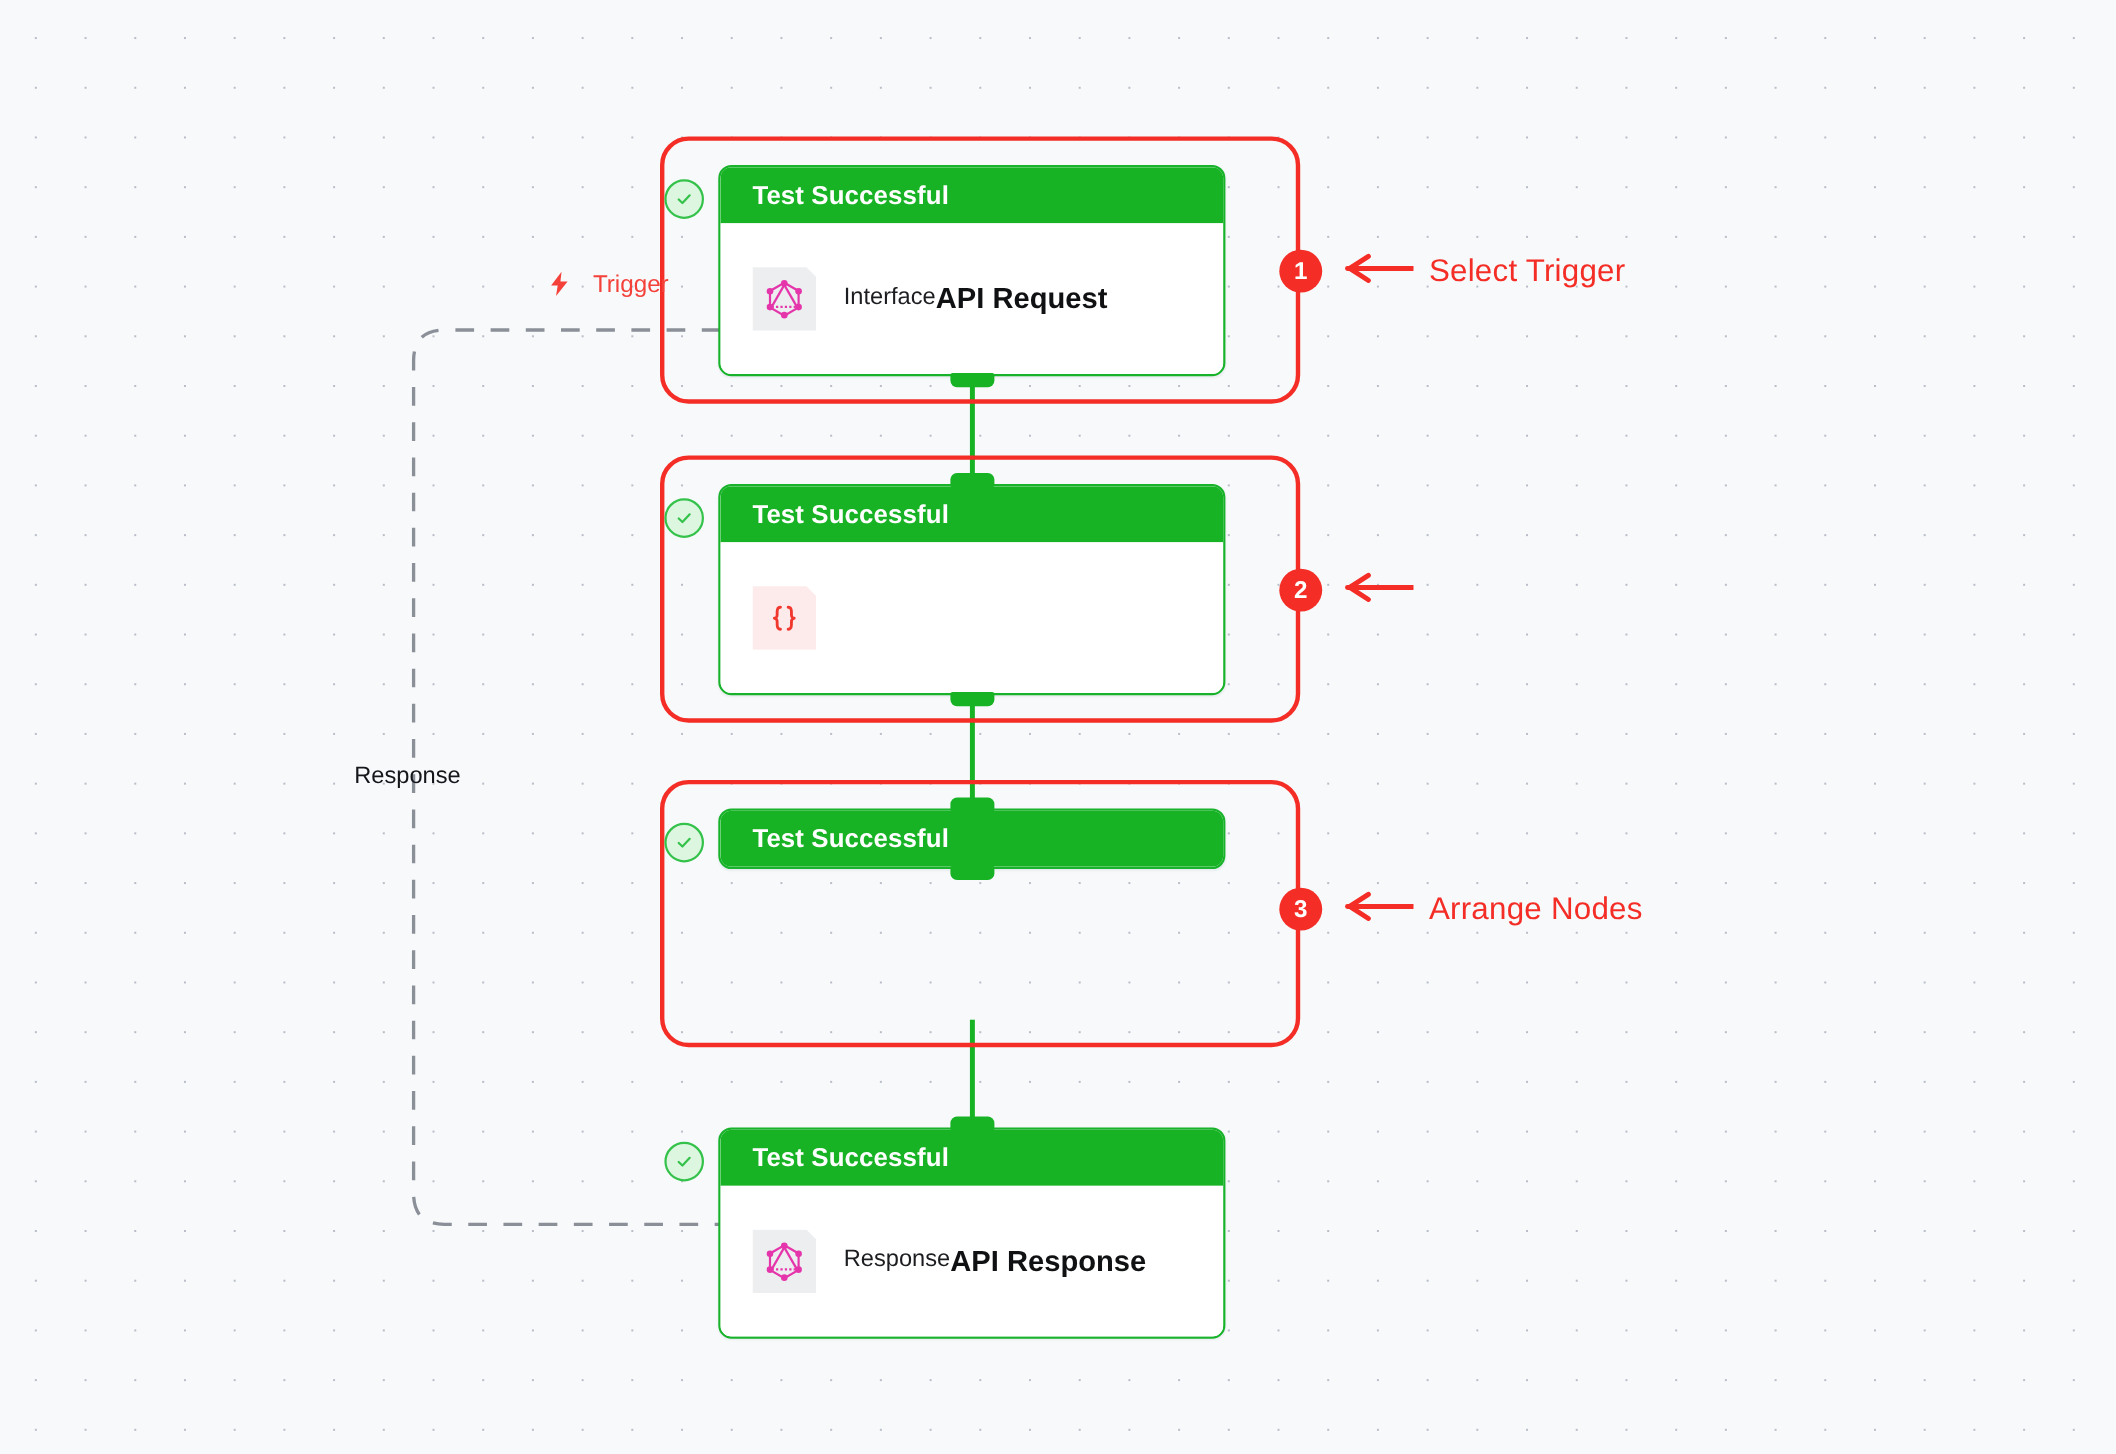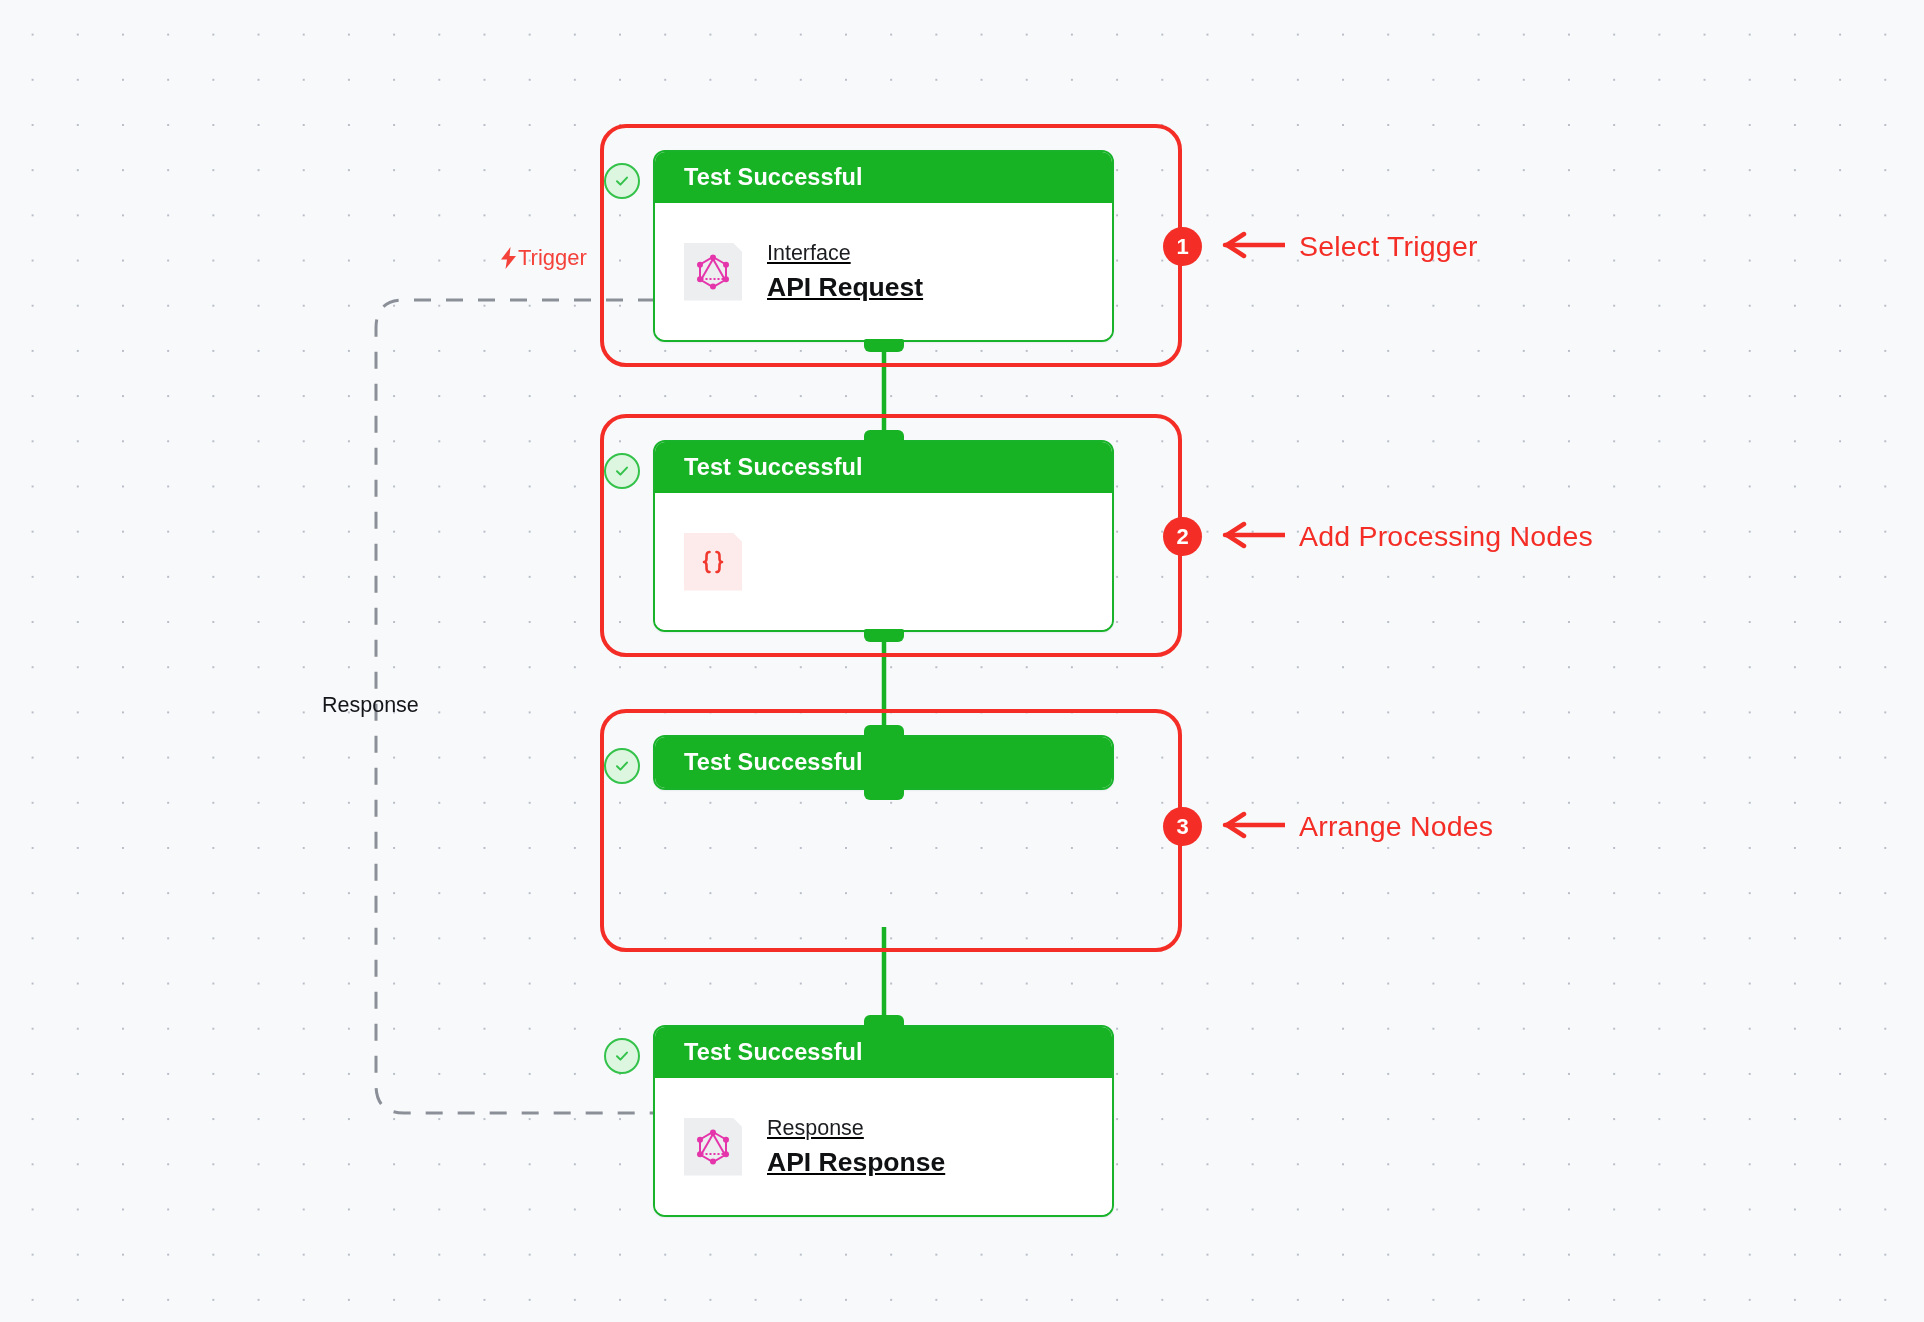--- a/index.html
+++ b/index.html
@@ -84,23 +84,21 @@
     display: flex;
     align-items: center;
     justify-content: center;
     clip-path: polygon(0 0, 84% 0, 100% 16%, 100% 100%, 0 100%);
   }
   .icon-tile.pinkish { background: #fdeaea; }
 
   .node-text {
     margin-left: 25px;
     display: flex;
-    flex-direction: column;
     justify-content: space-between;
-    text-decoration: underline;
   }
   .node-kind {
     font-size: 21.5px;
     color: #1c1d20;
     line-height: 27px;
     margin-bottom: 5px;
     white-space: nowrap;
   }
   .node-title {
     font-size: 26.5px;
@@ -180,21 +178,21 @@
 
   
   .edge-label {
     position: absolute;
     z-index: 9;
     font-size: 21.5px;
     white-space: nowrap;
     display: flex;
     align-items: center;
   }
-  .edge-label.trigger { color: #f4413a; font-size: 22px; }
+  .edge-label.trigger { color: #f4413a; font-size: 22px; gap: 21px; }
   .edge-label.response { color: #15161a; }
   .bolt { margin-right: 1px; display: inline-flex; }
 </style>
 </head>
 <body>
 
 <div id="canvas"></div>
 
 <svg class="layer">
   <path d="M 655 300 L 404 300 Q 376 300 376 328 L 376 1085 Q 376 1113 404 1113 L 655 1113" fill="none" stroke="#8b8f98" stroke-width="3" stroke-dasharray="17 15" stroke-linecap="butt"></path>
@@ -343,21 +341,20 @@
 </div>
 
 <div class="step" style="left:1163px; top:517px;">
   <div class="step-badge">2</div>
   <span class="step-arrow">
     <svg width="74" height="28" viewBox="0 0 74 28">
       <line x1="14" y1="14" x2="74" y2="14" stroke="#f42e26" stroke-width="4.5" stroke-linecap="round"></line>
       <path d="M16 14 L33 3 M16 14 L33 25" fill="none" stroke="#f42e26" stroke-width="4.5" stroke-linecap="round"></path>
     </svg>
   </span>
-  <span class="step-label">Add Processing Nodes</span>
 </div>
 
 <div class="step" style="left:1163px; top:807px;">
   <div class="step-badge">3</div>
   <span class="step-arrow">
     <svg width="74" height="28" viewBox="0 0 74 28">
       <line x1="14" y1="14" x2="74" y2="14" stroke="#f42e26" stroke-width="4.5" stroke-linecap="round"></line>
       <path d="M16 14 L33 3 M16 14 L33 25" fill="none" stroke="#f42e26" stroke-width="4.5" stroke-linecap="round"></path>
     </svg>
   </span>

